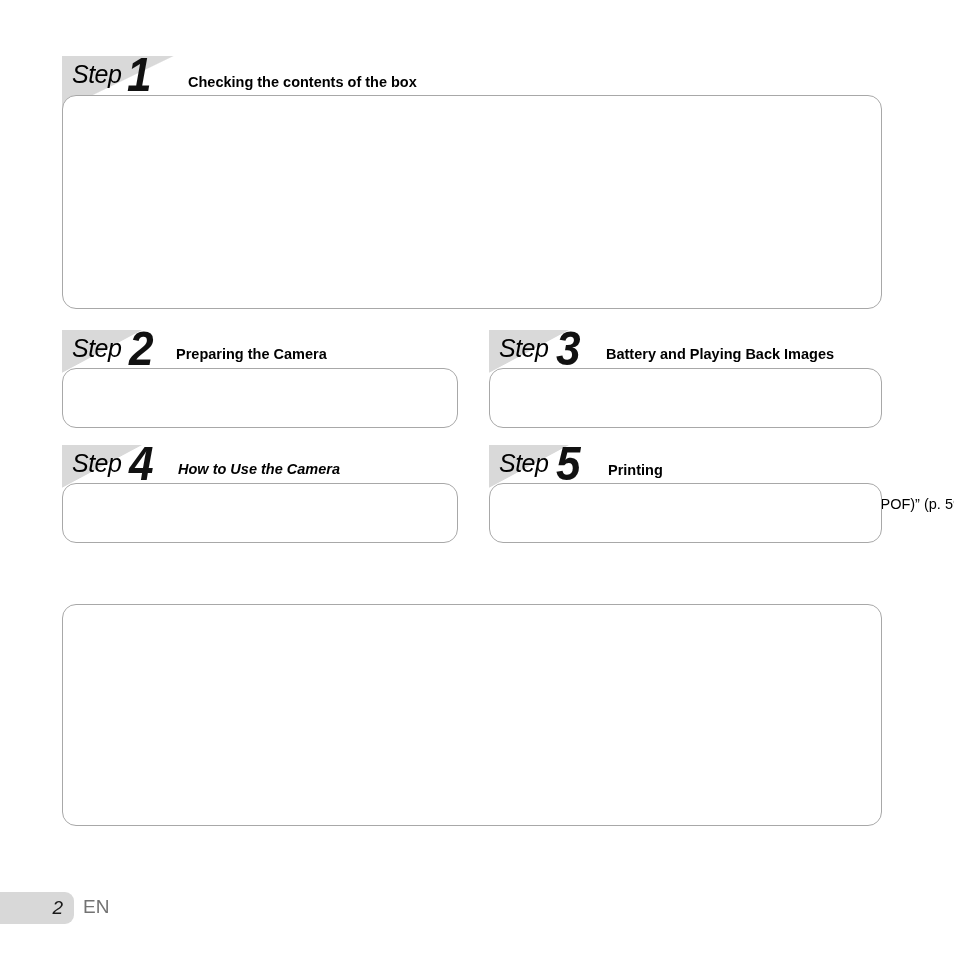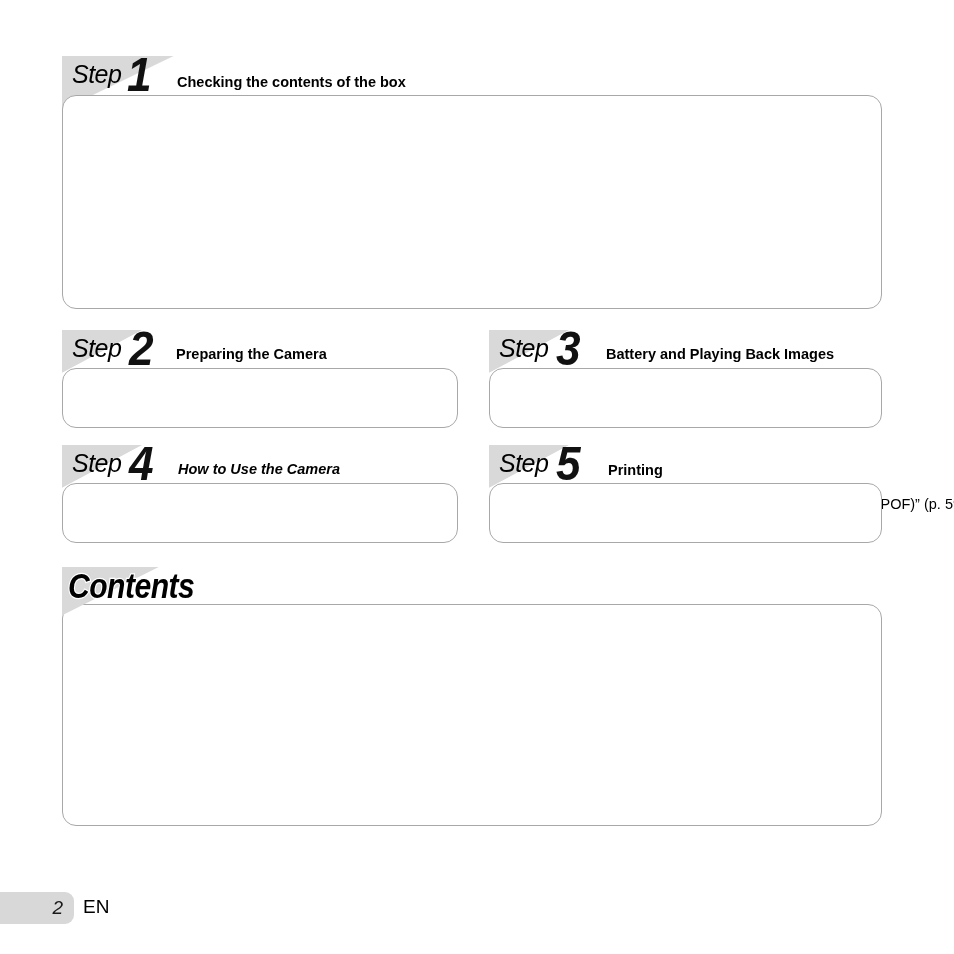--- a/index.html
+++ b/index.html
@@ -129,21 +129,21 @@
     background: #d8d8d8;
     border-top-right-radius: 9px;
     border-bottom-right-radius: 9px;
   }
   .footer-num {
     position: absolute; right: 11px; top: 5px;
     font-size: 19px; font-style: italic; color: #1a1a1a;
   }
   .footer-lang {
     position: absolute; left: 83px; top: 896px;
-    font-size: 19px; color: #000000;
+    font-size: 19px; color: #737373;
   }
   .note {
     position: absolute;
     font-size: 13.2px; line-height: 18px; color: #000;
     white-space: pre-line;
   }
   .or-label {
     position: absolute;
     font-size: 14px; color: #000;
   }
@@ -151,21 +151,21 @@
 </style>
 </head>
 <body>
 
 <div class="page">
 
   <div class="step-header" style="left:62px; top:56px; width:820px;">
     <div class="step-tri big"></div>
     <div class="step-word">Step</div>
     <div class="step-num" style="left:64px;">1</div>
-    <div class="step-title" style="left:115px; top:18px;">Checking the contents of the box</div>
+    <div class="step-title" style="left:126px; top:18px;">Checking the contents of the box</div>
   </div>
 
   <div class="panel" style="left:62px; top:95px; width:820px; height:214px;"></div>
 
   <div class="kit-item" style="left:62px; top:108px; width:136px;">
     <div class="kit-art">
       <svg width="136" height="100" viewBox="0 0 136 100">
         <g fill="#fff" stroke="#1a1a1a" stroke-width="1.1" stroke-linejoin="round">
           <path d="M14 30 L14 84 Q14 90 21 91 L114 91 Q122 90 122 82 L122 33 Q122 27 115 26 L92 24 L86 17 Q84 13 78 13 L41 15 Q34 16 31 21 L24 27 Z"></path>
           <path d="M33 20 Q41 13 52 12 L74 11 Q80 11 82 15"></path>
@@ -380,24 +380,20 @@
     <div class="step-word">Step</div>
     <div class="step-num" style="left:66px;">5</div>
     <div class="step-title" style="left:119px; top:17px;">Printing</div>
   </div>
   <div class="panel" style="left:489px; top:483px; width:393px; height:60px;"></div>
   <div class="panel-text" style="left:509px; top:494px;">“Direct printing (PictBridge)” (p. 56)
 “Print Reservations (DPOF)” (p. 59)</div>
 
   <div class="panel" style="left:62px; top:604px; width:820px; height:222px;"></div>
 
-  <div class="contents-head">
-    <div class="contents-tri"></div>
-    <div class="contents-word">Contents</div>
-  </div>
 
   <div class="toc-col" id="tocLeft" style="left:82px; top:622px; width:374px;">
       <div class="toc-item">
         <span class="toc-arrow">➢</span>
         <div class="toc-body">
           <div class="toc-line">
             <span class="toc-label">Names of Parts</span>
             <span class="toc-dots">........................................................................................................................</span>
             <span class="toc-page">9</span>
           </div>

